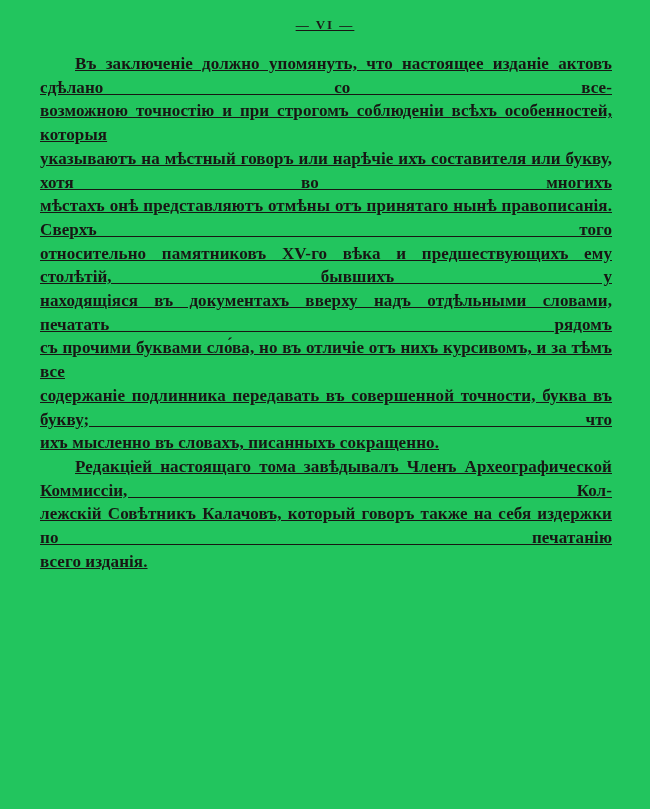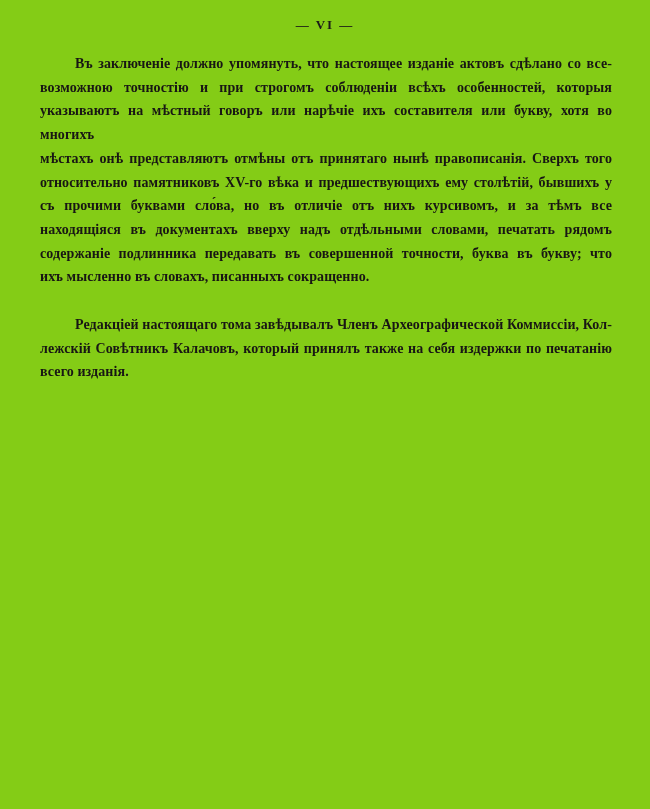--- a/index.html
+++ b/index.html
@@ -4,44 +4,44 @@
 <style>
   html, body {
     margin: 0;
     padding: 0;
     background: #ffffff;
   }
   .scan-page {
     position: relative;
     width: 650px;
     height: 809px;
-    background: #84cc16;
+    background: #22c55e;
     overflow: hidden;
     font-family: "Liberation Serif", serif;
     color: #181614;
+    text-decoration: underline;
   }
   .page-header {
     padding-top: 17px;
     text-align: center;
     font-size: 13px;
     font-weight: bold;
     letter-spacing: 2px;
     color: #1c1a18;
   }
   .text-block {
     margin: 19px 38px 0 40px;
   }
   .para {
     margin: 0;
   }
   .para + .para {
-    margin-top: 24px;
   }
   .line {
-    font-size: 14px;
+    font-size: 17px;
     font-weight: bold;
     line-height: 23.7px;
     letter-spacing: 0.1px;
     text-align: justify;
     text-align-last: justify;
     white-space: normal;
   }
   .line.indent {
     text-indent: 35px;
   }
@@ -58,26 +58,26 @@
   <div class="page-header">— VI —</div>
 
   <div class="text-block">
 
     <div class="para">
       <div class="line indent">Въ заключеніе должно упомянуть, что настоящее изданіе актовъ сдѣлано со все-</div>
       <div class="line">возможною точностію и при строгомъ соблюденіи всѣхъ особенностей, которыя</div>
       <div class="line">указываютъ на мѣстный говоръ или нарѣчіе ихъ составителя или букву, хотя во многихъ</div>
       <div class="line">мѣстахъ онѣ представляютъ отмѣны отъ принятаго нынѣ правописанія. Сверхъ того</div>
       <div class="line">относительно памятниковъ XV-го вѣка и предшествующихъ ему столѣтій, бывшихъ у</div>
+      <div class="line">находящіяся въ документахъ вверху надъ отдѣльными словами, печатать рядомъ</div>
       <div class="line">съ прочими буквами сло́ва, но въ отличіе отъ нихъ курсивомъ, и за тѣмъ все</div>
-      <div class="line">находящіяся въ документахъ вверху надъ отдѣльными словами, печатать рядомъ</div>
       <div class="line">содержаніе подлинника передавать въ совершенной точности, буква въ букву; что</div>
       <div class="line last">ихъ мысленно въ словахъ, писанныхъ сокращенно.</div>
     </div>
 
     <div class="para">
       <div class="line indent">Редакціей настоящаго тома завѣдывалъ Членъ Археографической Коммиссіи, Кол-</div>
-      <div class="line">лежскій Совѣтникъ Калачовъ, который принялъ также на себя издержки по печатанію</div>
+      <div class="line">лежскій Совѣтникъ Калачовъ, который говоръ также на себя издержки по печатанію</div>
       <div class="line last">всего изданія.</div>
     </div>
 
   </div>
 </div>
 
 </body></html>

